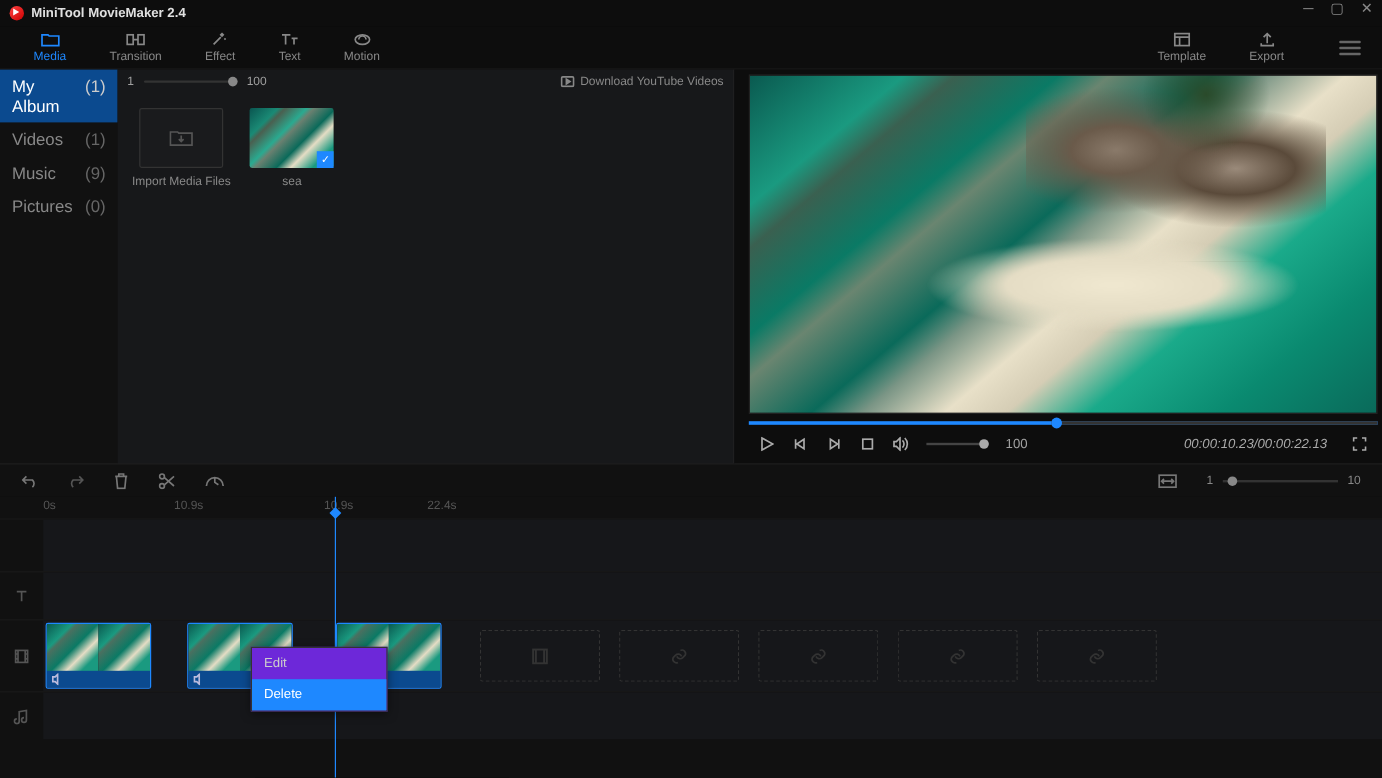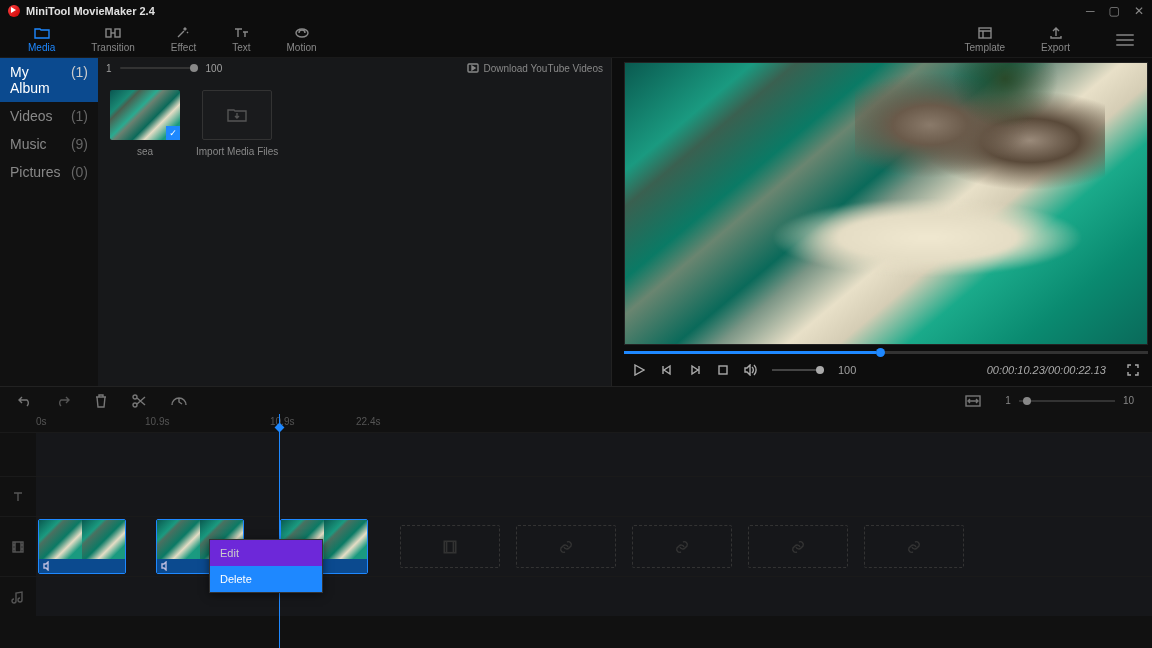--- a/index.html
+++ b/index.html
@@ -1,19 +1,19 @@
 <!DOCTYPE html>
 <html><head>
 <meta charset="utf-8">
 <style>
 * { margin: 0; padding: 0; box-sizing: border-box; font-family: -apple-system, "Segoe UI", Arial, sans-serif; }
 body { background: #0d0d0d; color: #a0a0a0; font-size: 11px; width: 1152px; height: 648px; overflow: hidden; position: relative; }
 
 
-.title-bar { height: 22px; background: #0d0d0d; display: flex; align-items: center; padding: 0 8px; justify-content: space-between; }
+.title-bar { height: 22px; background: #0d0d0d; display: flex; padding: 0 8px; justify-content: space-between; }
 .title-left { display: flex; align-items: center; gap: 6px; }
 .logo { width: 12px; height: 12px; background: linear-gradient(135deg, #ff4444, #cc0000); border-radius: 50%; position: relative; }
 .logo::after { content: ''; position: absolute; left: 3px; top: 2px; border-left: 5px solid #fff; border-top: 3px solid transparent; border-bottom: 3px solid transparent; }
 .title-text { color: #e0e0e0; font-size: 11px; font-weight: 600; }
 .win-ctrls { display: flex; gap: 14px; color: #888; }
 .win-ctrls span { cursor: pointer; font-size: 12px; }
 
 
 .toolbar { height: 36px; background: #0d0d0d; display: flex; align-items: center; padding: 0 10px; justify-content: space-between; border-bottom: 1px solid #1a1a1a; }
 .tool-left, .tool-right { display: flex; align-items: center; }
@@ -193,31 +193,31 @@
       <div class="dl-btn">
         <svg width="12" height="10" viewBox="0 0 12 10">
             <rect x="1" y="1" width="10" height="8" rx="1"></rect>
             <path d="M5 3l3 2-3 2z" fill="currentColor"></path>
           </svg>
         <span>Download YouTube Videos</span>
       </div>
     </div>
     <div class="media-grid">
       <div class="media-item">
-        <div class="thumb"></div>
-        <span class="media-label">sea</span>
-      </div>
-      <div class="media-item">
         <div class="import-box">
           <svg width="20" height="16" viewBox="0 0 20 16" style="color:#555">
               <path d="M1 3h6l1 1h11v10H1z"></path>
               <path d="M10 6v5M8 9l2 2 2-2"></path>
             </svg>
         </div>
         <span class="media-label">Import Media Files</span>
+      </div>
+      <div class="media-item">
+        <div class="thumb"></div>
+        <span class="media-label">sea</span>
       </div>
     </div>
   </div>
 
   <div class="preview">
     <div class="preview-canvas">
       <div class="rocks"></div>
       <div class="beach"></div>
     </div>
     <div class="progress-bar"></div>

